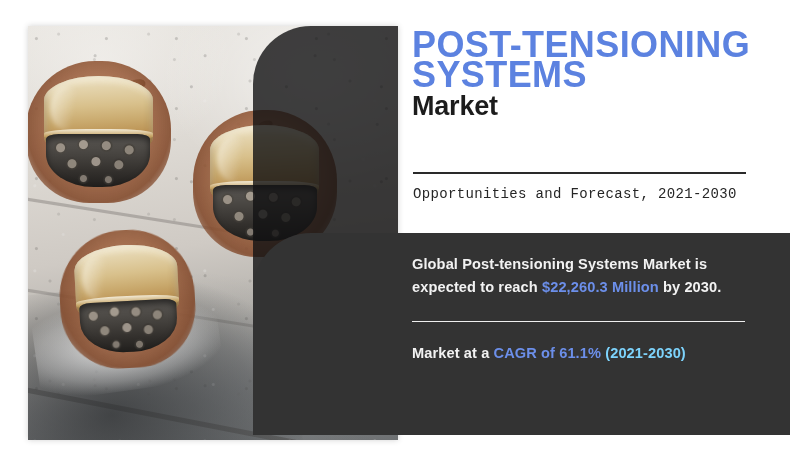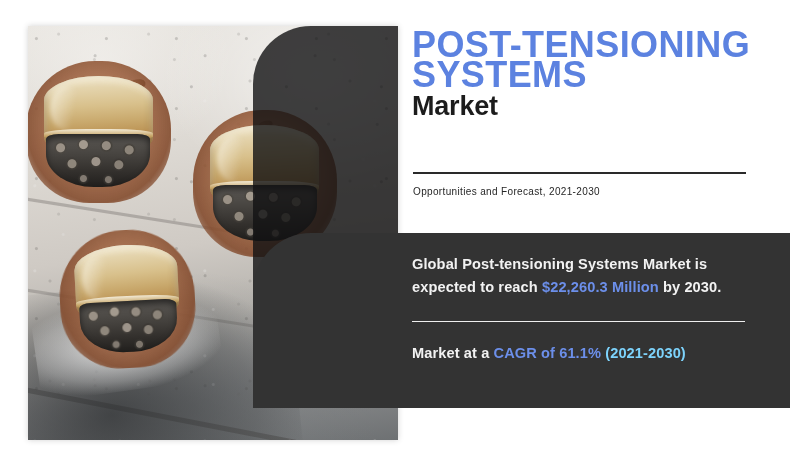--- a/index.html
+++ b/index.html
@@ -166,27 +166,27 @@
   .t-market {
     font-size:27px; font-weight:700; color:#1c1c1c;
     letter-spacing:-.2px; line-height:33px;
   }
   .title-rule {
     position:absolute; left:413px; top:172px;
     width:333px; height:1.6px; background:#2a2a2a;
   }
   .subtitle {
     position:absolute; left:413px; top:186px;
-    font-size:10px; color:#262626; letter-spacing:.35px; font-weight:400;
+    font-size:14px; color:#262626; letter-spacing:.35px; font-weight:400;font-family:Liberation Mono, monospace;
   }
 
   
   .stat-panel {
     position:absolute; left:253px; top:233px;
-    width:537px; height:175px;
+    width:537px; height:202px;
     background:#333333;
     border-top-left-radius:58px;
   }
   .stat-inner { position:absolute; left:159px; top:0; width:378px; height:100%; }
   .stat-line1 {
     position:absolute; left:0; top:20px; width:340px;
     font-size:14.6px; line-height:23px; font-weight:700; color:#f2f2f2;
     letter-spacing:.1px;
   }
   .accent { color:#6C8FEA; }

